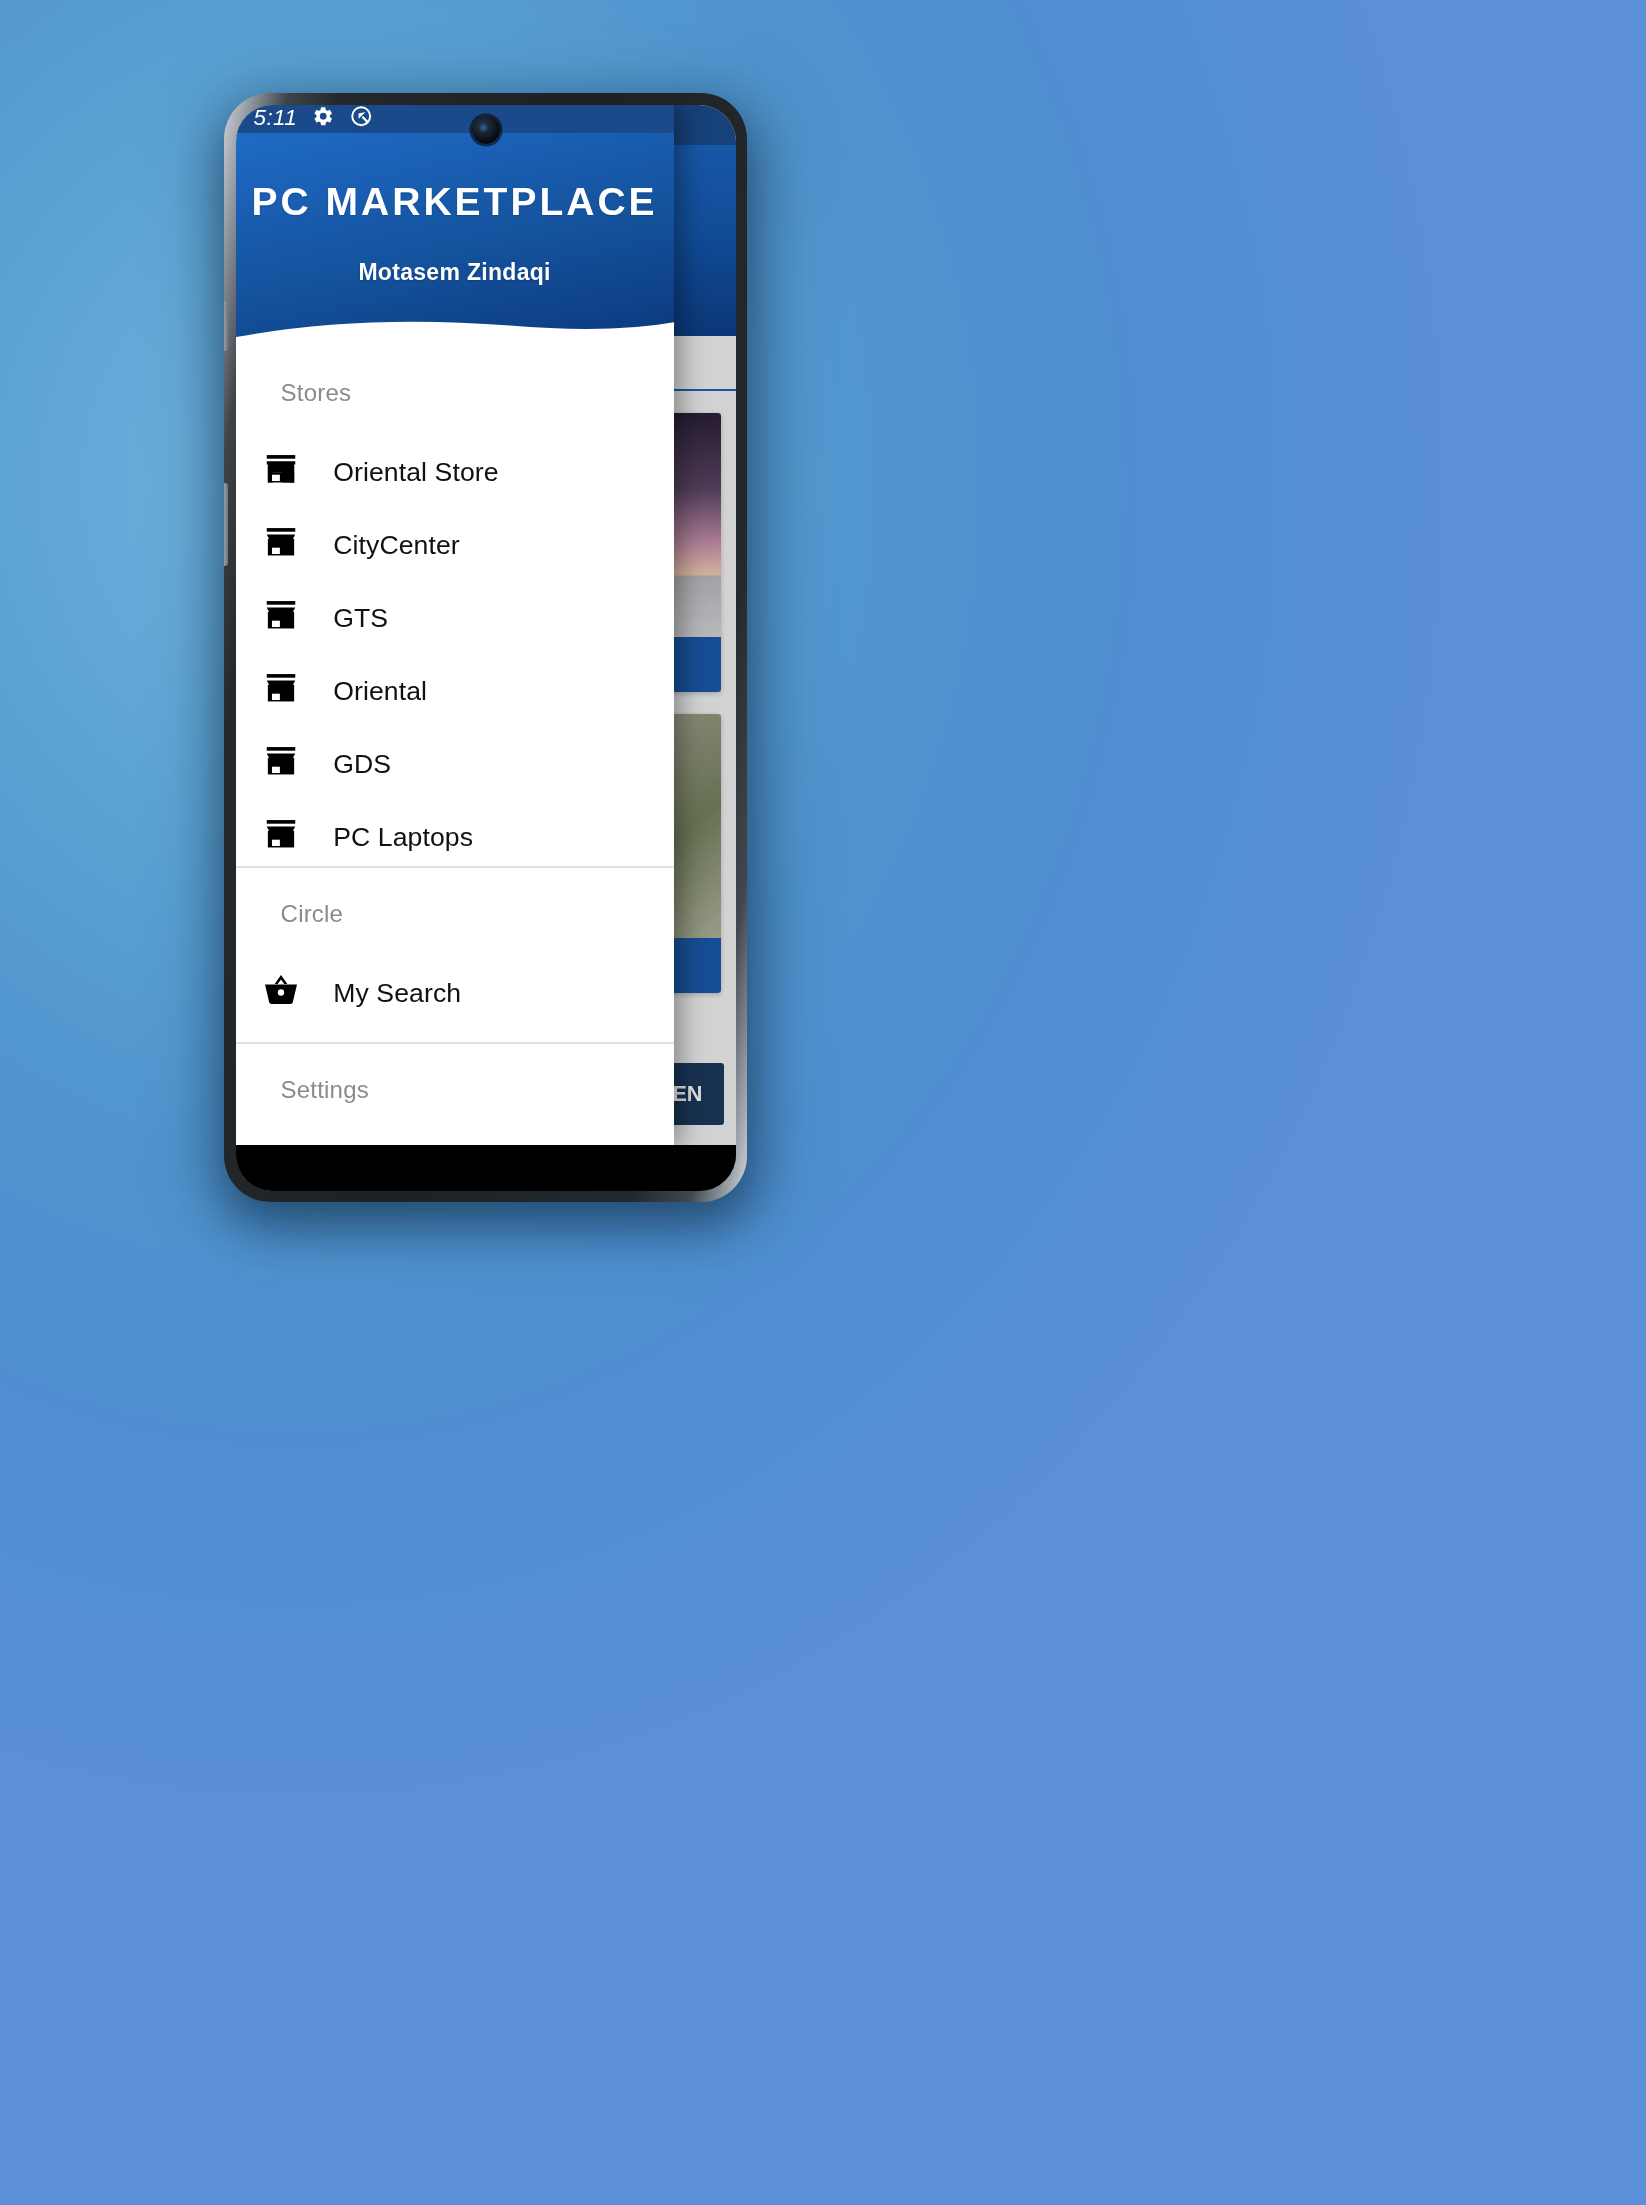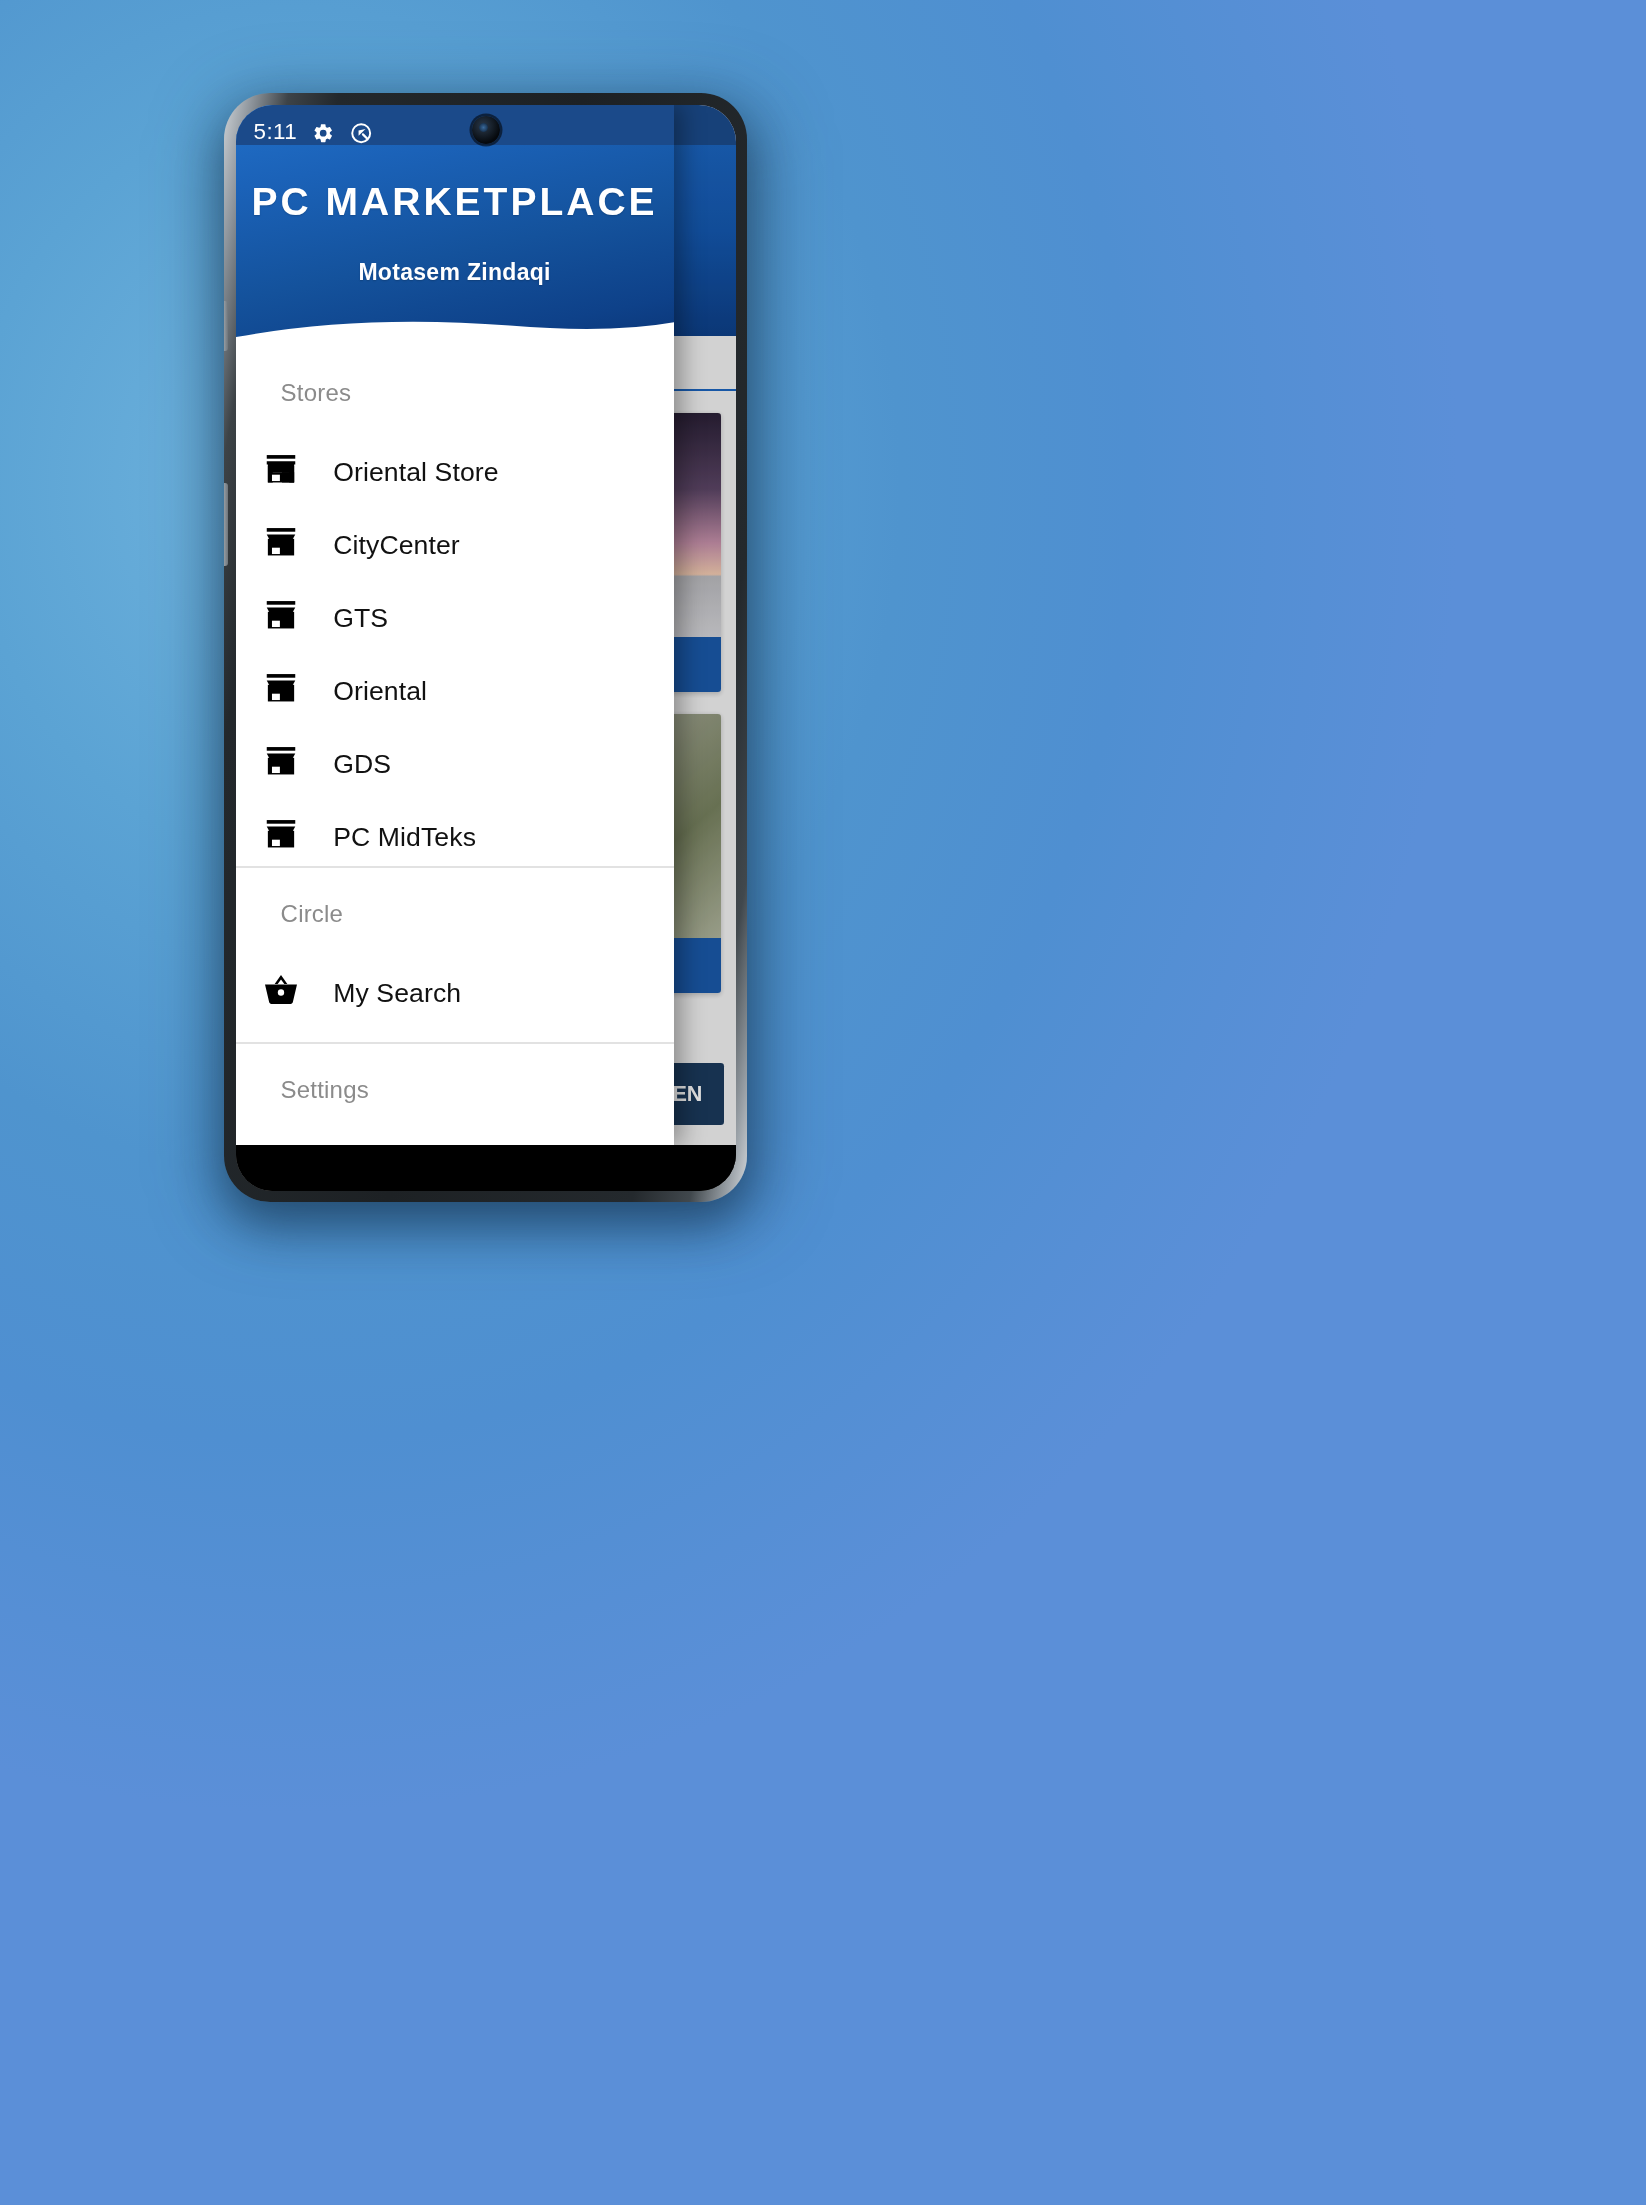--- a/index.html
+++ b/index.html
@@ -157,27 +157,28 @@
     background: #ffffff;
     box-shadow: 8.3px 0 23px rgba(0,0,0,0.35);
     overflow: hidden;
   }
 
   
   #status-bar {
     position: absolute;
     left: 0; top: 0;
     width: 100%;
-    height: 40px;
+    height: 28px;
     background: #1b4a8a;
     display: flex;
-    align-items: flex-end;
+    align-items: flex-start;
     padding-left: 18px;
     gap: 15px;
     z-index: 6;
+    font-style: italic;
   }
   #status-time {
     color: #fff;
     font-size: 22.4px;
     font-weight: normal;
     letter-spacing: 0.4px;
   }
   .status-icon { width: 22.4px; height: 22.4px; display: block; }
 
   
@@ -428,21 +429,21 @@
 
           <div class="drawer-item">
             <span class="item-icon">
               <svg viewBox="0 0 24 24" width="38" height="38" fill="#000000">
                 <rect x="3" y="3.2" width="18" height="2.3"></rect>
                 <path d="M3 7.2 L21 7.2 L19.3 10.4 L4.7 10.4 Z"></path>
                 <rect x="3.7" y="10.0" width="16.6" height="10.5"></rect>
                 <rect x="6.3" y="15.6" width="5.0" height="4.0" fill="#ffffff"></rect>
               </svg>
             </span>
-            <span class="item-label">PC MidTeks</span>
+            <span class="item-label">PC Laptops</span>
           </div>
 
 
           <div class="drawer-divider"></div>
 
           <div class="section-label">Circle</div>
 
           <div class="drawer-item">
             <span class="item-icon">
               <svg viewBox="0 0 24 24" width="40" height="40" fill="#000000">

